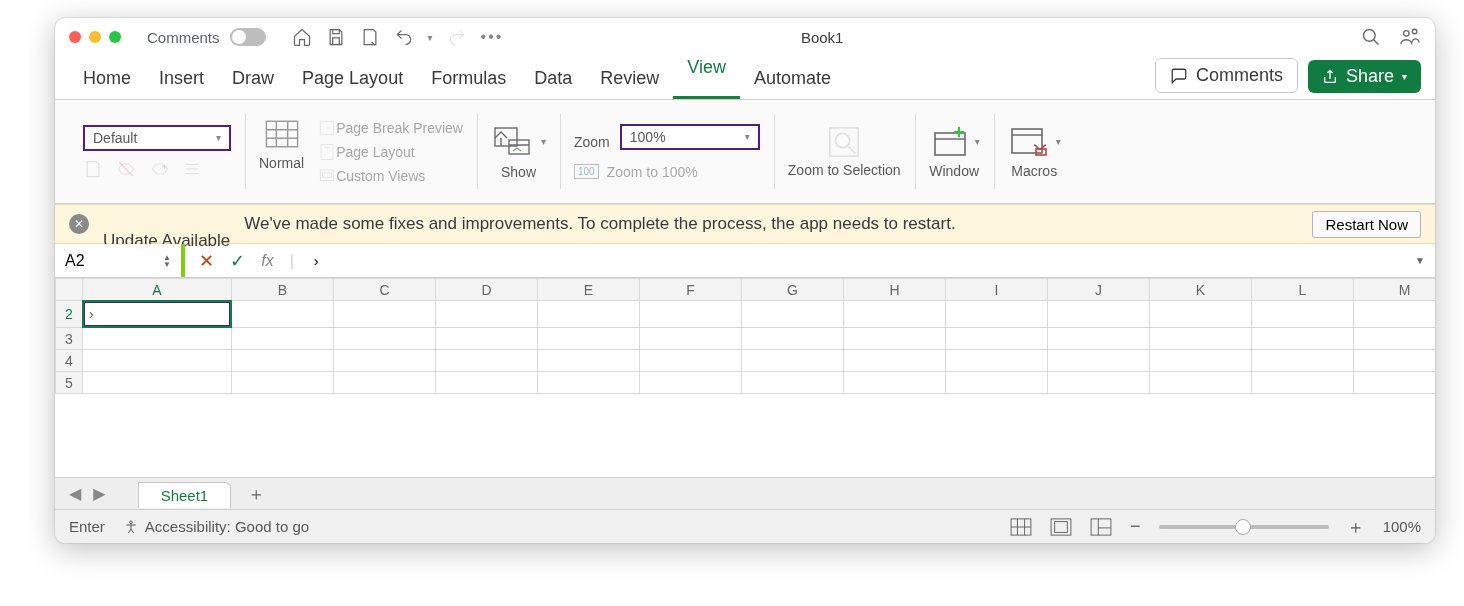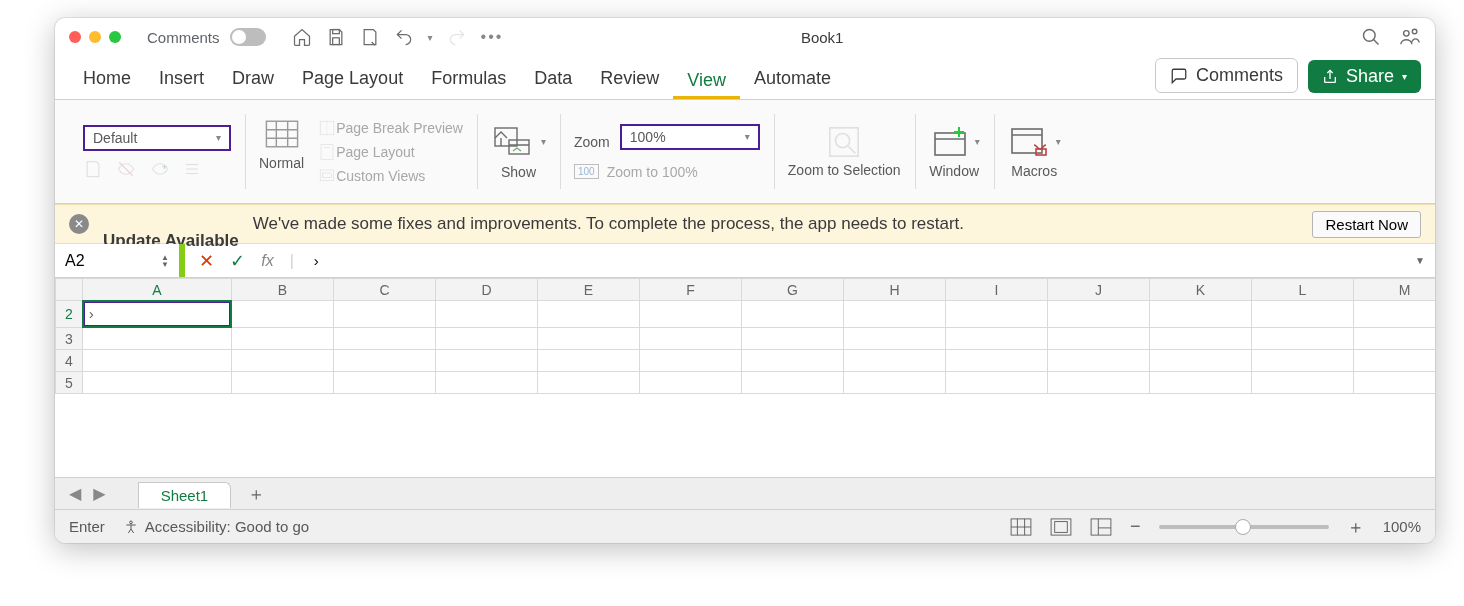--- a/index.html
+++ b/index.html
@@ -18,47 +18,47 @@
   .autosave { display:flex; align-items:center; gap:10px; margin-left:14px; color:#5f6368; font-size:15px;}
   .switch { width:36px; height:18px; border-radius:10px; background:#bdbdbd; position:relative;}
   .switch::after{content:"";position:absolute;width:14px;height:14px;border-radius:50%;background:#fff;top:2px;left:2px;}
   .qat { display:flex; gap:14px; margin-left:14px; align-items:center; color:#5f6368;}
   .qat svg, .qat .icn { width:20px;height:20px; display:block;}
   .title { flex:1; text-align:center; font-size:15px; color:#3a3a3a; margin-left:-220px;}
   .rightqat { display:flex; gap:18px; align-items:center; margin-left:auto; color:#5f6368;}
   
   .tabs { height:44px; display:flex; align-items:flex-end; padding:0 14px 0 14px; border-bottom:1px solid #d0d0d0;}
   .tab { font-size:18px; color:#3a3a3a; padding:10px 14px 10px 14px; cursor:pointer;}
-  .tab.active { color:#107c41; border-bottom:3px solid #eab308; padding-bottom:5px;}
+  .tab.active { color:#107c41; border-bottom:3px solid #15803d; padding-bottom:18px;}
   .tabs-spacer{flex:1;}
   .comments-btn, .share-btn { display:flex; align-items:center; gap:8px; border-radius:6px; padding:6px 14px; font-size:18px; margin-bottom:6px;}
   .comments-btn { border:1px solid #c8c8c8; color:#3a3a3a; margin-right:10px; background:#fff;}
   .share-btn { background:#107c41; color:#fff;}
   
   .ribbon { height:104px; background:#fafafa; display:flex; align-items:center; padding:6px 14px; gap:0; border-bottom:1px solid #d0d0d0;}
   .grp { display:flex; flex-direction:column; align-items:center; padding:0 14px; height:100%; justify-content:center; position:relative;}
   .grp + .grp::before { content:""; position:absolute; left:0; top:8px; bottom:8px; width:1px; background:#dcdcdc;}
   .sel { width:148px; height:26px; border:2px solid #4c1d95; background:#fff; font-size:14px; color:#595959; padding:3px 8px; display:flex; align-items:center; justify-content:flex-start;}
   .sel .chev{margin-left:auto; font-size:10px;color:#888;}
   .icnrow { display:flex; gap:12px; align-items:center; margin-top:8px;}
   .grp-lbl { font-size:14px; color:#595959; margin-top:4px;}
   .disabled { color:#bdbdbd; }
   .disabled svg { opacity:0.4;}
   .menu-list { display:flex; flex-direction:column; gap:6px; font-size:14px; color:#a8a8a8;}
   .menu-list .row{display:flex;align-items:center;gap:0;}
   .menu-list svg{width:18px;height:18px;}
   
   .banner { background:#fdf6dc; border-top:1px solid #e9dfb0; border-bottom:1px solid #e9dfb0; height:40px; display:flex; align-items:center; padding:0 14px; gap:14px; font-size:17px; color:#3a3a3a;}
   .banner .x{width:20px;height:20px;border-radius:50%;background:#8a8a8a;color:#fff;display:flex;align-items:center;justify-content:center;font-size:12px;}
-  .banner b{font-weight:700;margin-top:33px;}
+  .banner b{font-weight:400;margin-top:33px;}
   .banner .spacer{flex:1;}
   .restart-btn{border:1px solid #b5b5b5;background:#fafafa;border-radius:3px;padding:4px 12px;font-size:15px;}
   
   .fbar { height:34px; display:flex; align-items:center; border-bottom:1px solid #d0d0d0;}
-  .namebox{width:130px;height:100%;border-right:6px solid #84cc16;display:flex;align-items:center;padding:0 10px;font-size:16px;background:#fff; justify-content:space-between;}
+  .namebox{width:130px;height:100%;border-right:4px solid #84cc16;display:flex;align-items:center;padding:0 10px;font-size:16px;background:#fff; justify-content:space-between;}
   .spin{display:flex;flex-direction:column;font-size:8px;color:#666;line-height:7px;}
   .fbar .btns{display:flex;gap:16px;padding:0 14px;align-items:center;}
   .fx{font-style:italic;color:#888;font-size:16px;}
   .fbar input{border:none;flex:1;font-size:15px;padding:0 6px;outline:none;}
   .fbar .dd{margin-left:auto;margin-right:10px;color:#666;font-size:10px;}
   
   .grid { flex:1; position:relative; background:#fff; font-size:14px; color:#666; overflow:hidden;}
   table{border-collapse:collapse;width:100%;}
   th,td{border:1px solid #d9d9d9;height:22px;text-align:center;font-weight:normal;background:#fff;min-width:102px;}
   th{background:#f3f3f3;font-size:14px;}

